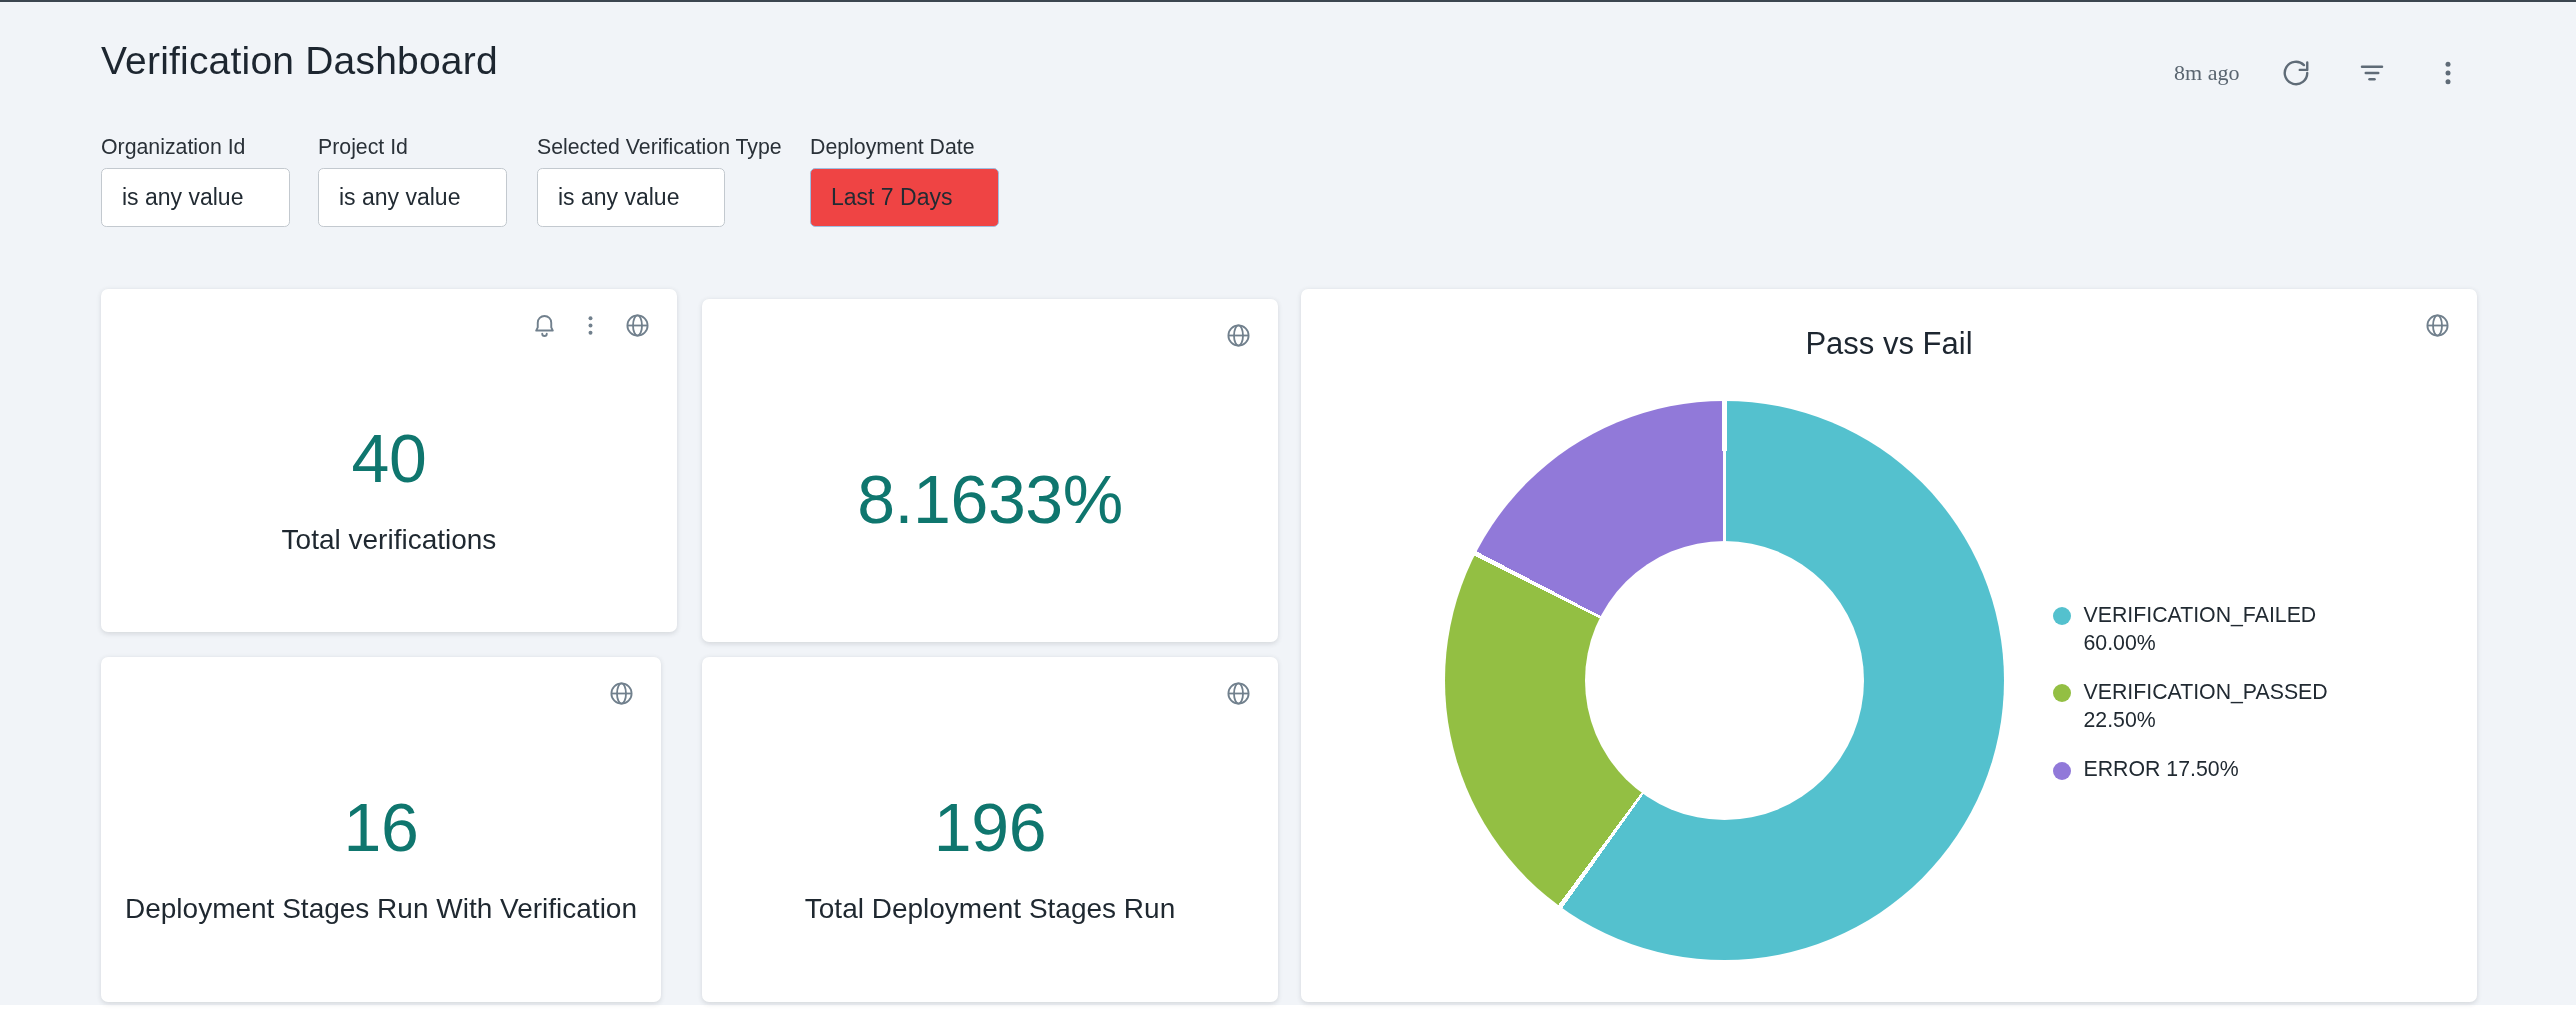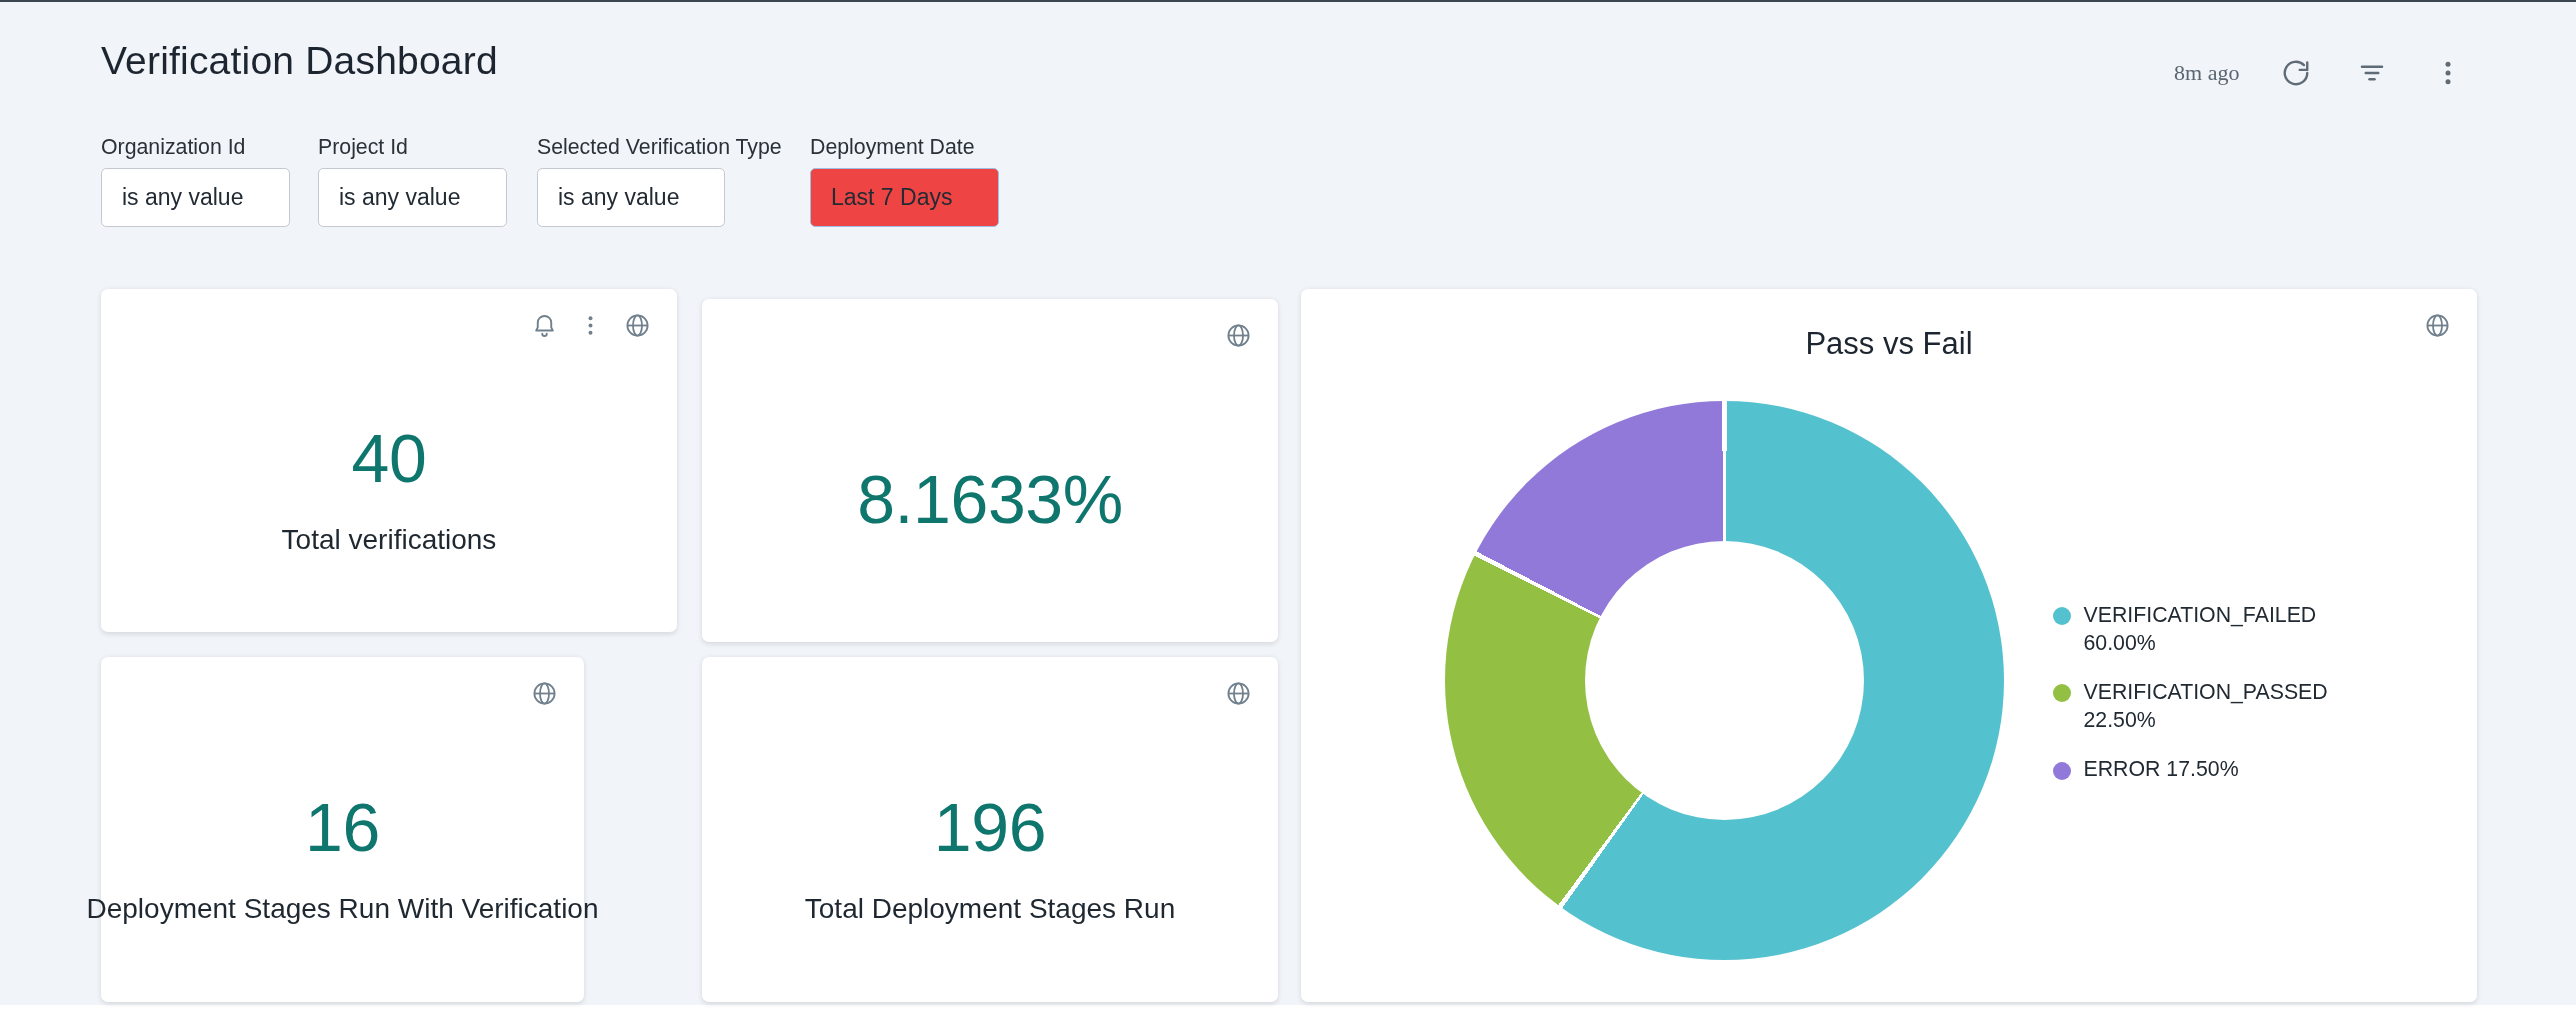--- a/index.html
+++ b/index.html
@@ -23,21 +23,21 @@
   .filter-value.active { background:#ef4444; border-color:#9dbfe2; }
   .f0 { left:101px; top:135px; } .f0 .filter-value { width:189px; }
   .f1 { left:318px; top:135px; } .f1 .filter-value { width:189px; }
   .f2 { left:537px; top:135px; } .f2 .filter-value { width:188px; }
   .f3 { left:810px; top:135px; } .f3 .filter-value { width:189px; }
 
   
   .card { position:absolute; background:#ffffff; border-radius:7.1px; box-shadow:0 1.8px 5.3px rgba(40,50,60,0.14); }
   .tile0 { left:101px;  top:289px; width:576px;  height:343px; }
   .tile1 { left:702px;  top:299px; width:576px;  height:343px; }
-  .tile2 { left:101px;  top:657px; width:483px;  height:345px; }
+  .tile2 { left:101px;  top:657px; width:560px;  height:345px; }
   .tile3 { left:702px;  top:657px; width:576px;  height:345px; }
   .chart-card { left:1301px; top:289px; width:1176px; height:713px; }
 
   .card-icons { position:absolute; top:19.6px; right:23px; display:flex; align-items:center; gap:12.5px; z-index:2; }
   .card-icon-btn { width:34px; height:34px; display:flex; align-items:center; justify-content:center; background:transparent; border:none; cursor:pointer; color:#71808d; }
 
   .tile { display:flex; flex-direction:column; align-items:center; justify-content:center; gap:30px; padding:10.7px 18px 0 18px; }
   .tile-value { font-size:68px; font-weight:400; color:#0f766e; line-height:71px; letter-spacing:-0.4px;margin-top:48px; }
   .tile-label { font-size:28px; color:#1f2830; line-height:32px; max-width:551px; white-space:nowrap; overflow:hidden; text-overflow:ellipsis; text-align:left; }
 

